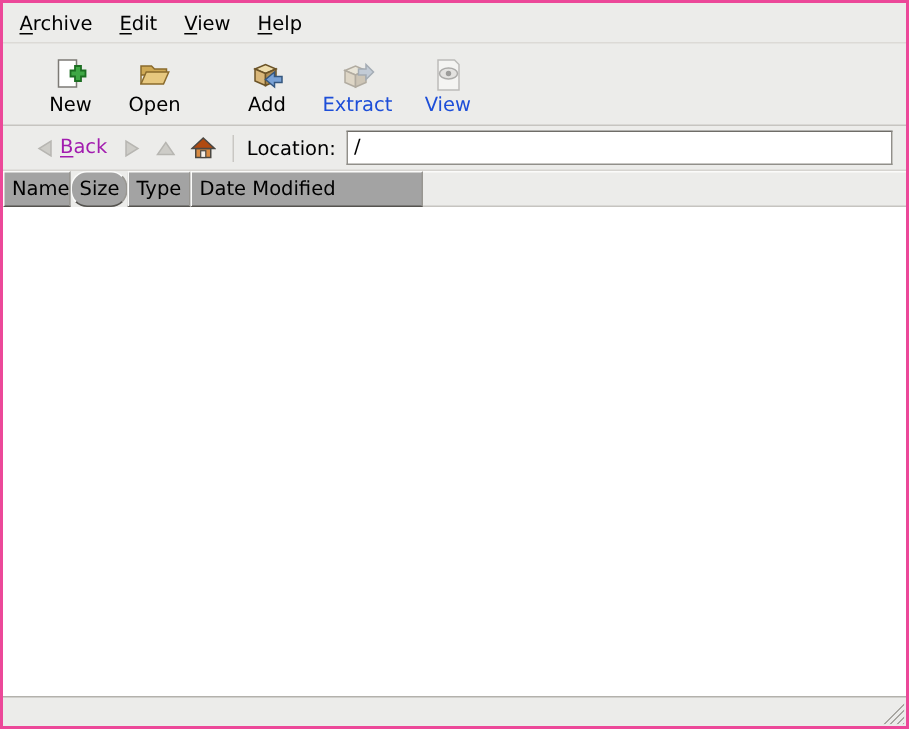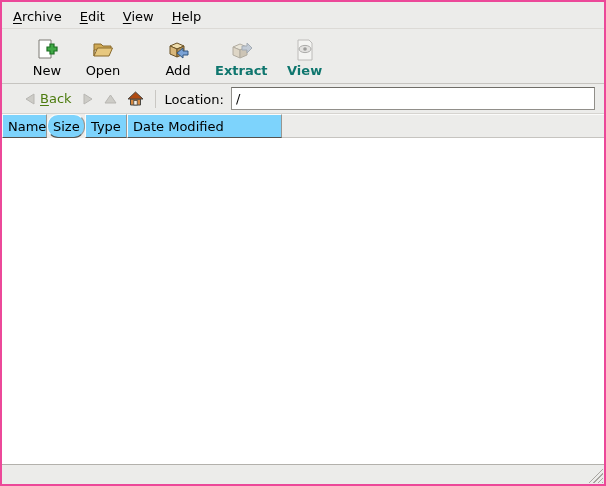--- a/index.html
+++ b/index.html
@@ -21,44 +21,44 @@
     display:flex;align-items:flex-end;height:56px;box-sizing:border-box;
     border-top:1px solid #dcdad6;border-bottom:1px solid #c6c4c0;
     padding:3px 4px;
   }
   .grip{
     width:7px;margin:3px 5px 3px 1px;
     background:repeating-linear-gradient(125deg,#ffffff 0 1px,#a5a39e 1px 2px,rgba(0,0,0,0) 2px 5px);
   }
   .tb-btn{display:flex;flex-direction:column;align-items:center;justify-content:center;gap:1px;padding:2px 9px;min-width:38px;}
   .tb-btn .lbl{line-height:15px;}
-  .tb-btn.disabled .lbl{color:#0f766e;font-weight:bold;}
+  .tb-btn.disabled .lbl{color:#1d4ed8;}
   .tb-btn.disabled svg{opacity:.42;filter:saturate(.55);}
   .tb-sep{width:1px;background:#c9c7c3;margin:5px 9px;}
   
   .navbar{
     display:flex;align-items:center;height:30px;box-sizing:border-box;
     padding:3px 7px 3px 4px;border-bottom:1px solid #d6d4d0;
   }
   .nav-btn{display:flex;align-items:center;gap:4px;padding:2px 5px;}
-  .nav-btn.disabled{color:#4d7c0f;}
+  .nav-btn.disabled{color:#a21caf;}
   .nav-btn.disabled svg{opacity:.55;}
   .nav-sep{width:1px;background:#c9c7c3;margin:3px 6px;height:18px;}
   .loc-label{margin:1px 7px 0 3px;white-space:nowrap;text-align:right;}
   .loc-input{
     flex:1;height:23px;box-sizing:border-box;margin-right:2px;
     border:1px solid #918f8a;border-top-color:#6f6d68;
     background:#fff;padding:0 4px;
     font-family:"DejaVu Sans","Liberation Sans",sans-serif;font-size:13px;color:#000;
   }
   
   .header-row{display:flex;height:24px;flex:none;}
   .hcol{
     box-sizing:border-box;display:flex;align-items:center;padding:4px 5px;
-    background:#7dd3fc;
+    background:#a3a3a3;
     border-top:1px solid #fbfbfa;border-left:1px solid #fbfbfa;
     border-right:1px solid #989691;border-bottom:1px solid #55534f;
     overflow:hidden;white-space:nowrap;
   }
   .hcol.c0{width:45px;}
   .hcol.c1{width:38px;border-radius:11px;}
   .hcol.c2{width:42px;text-align:right;}
   .hcol.c3{width:155px;}
   .hfill{flex:1;background:#ececea;border-top:1px solid #fbfbfa;border-bottom:1px solid #c6c4c0;}
   

